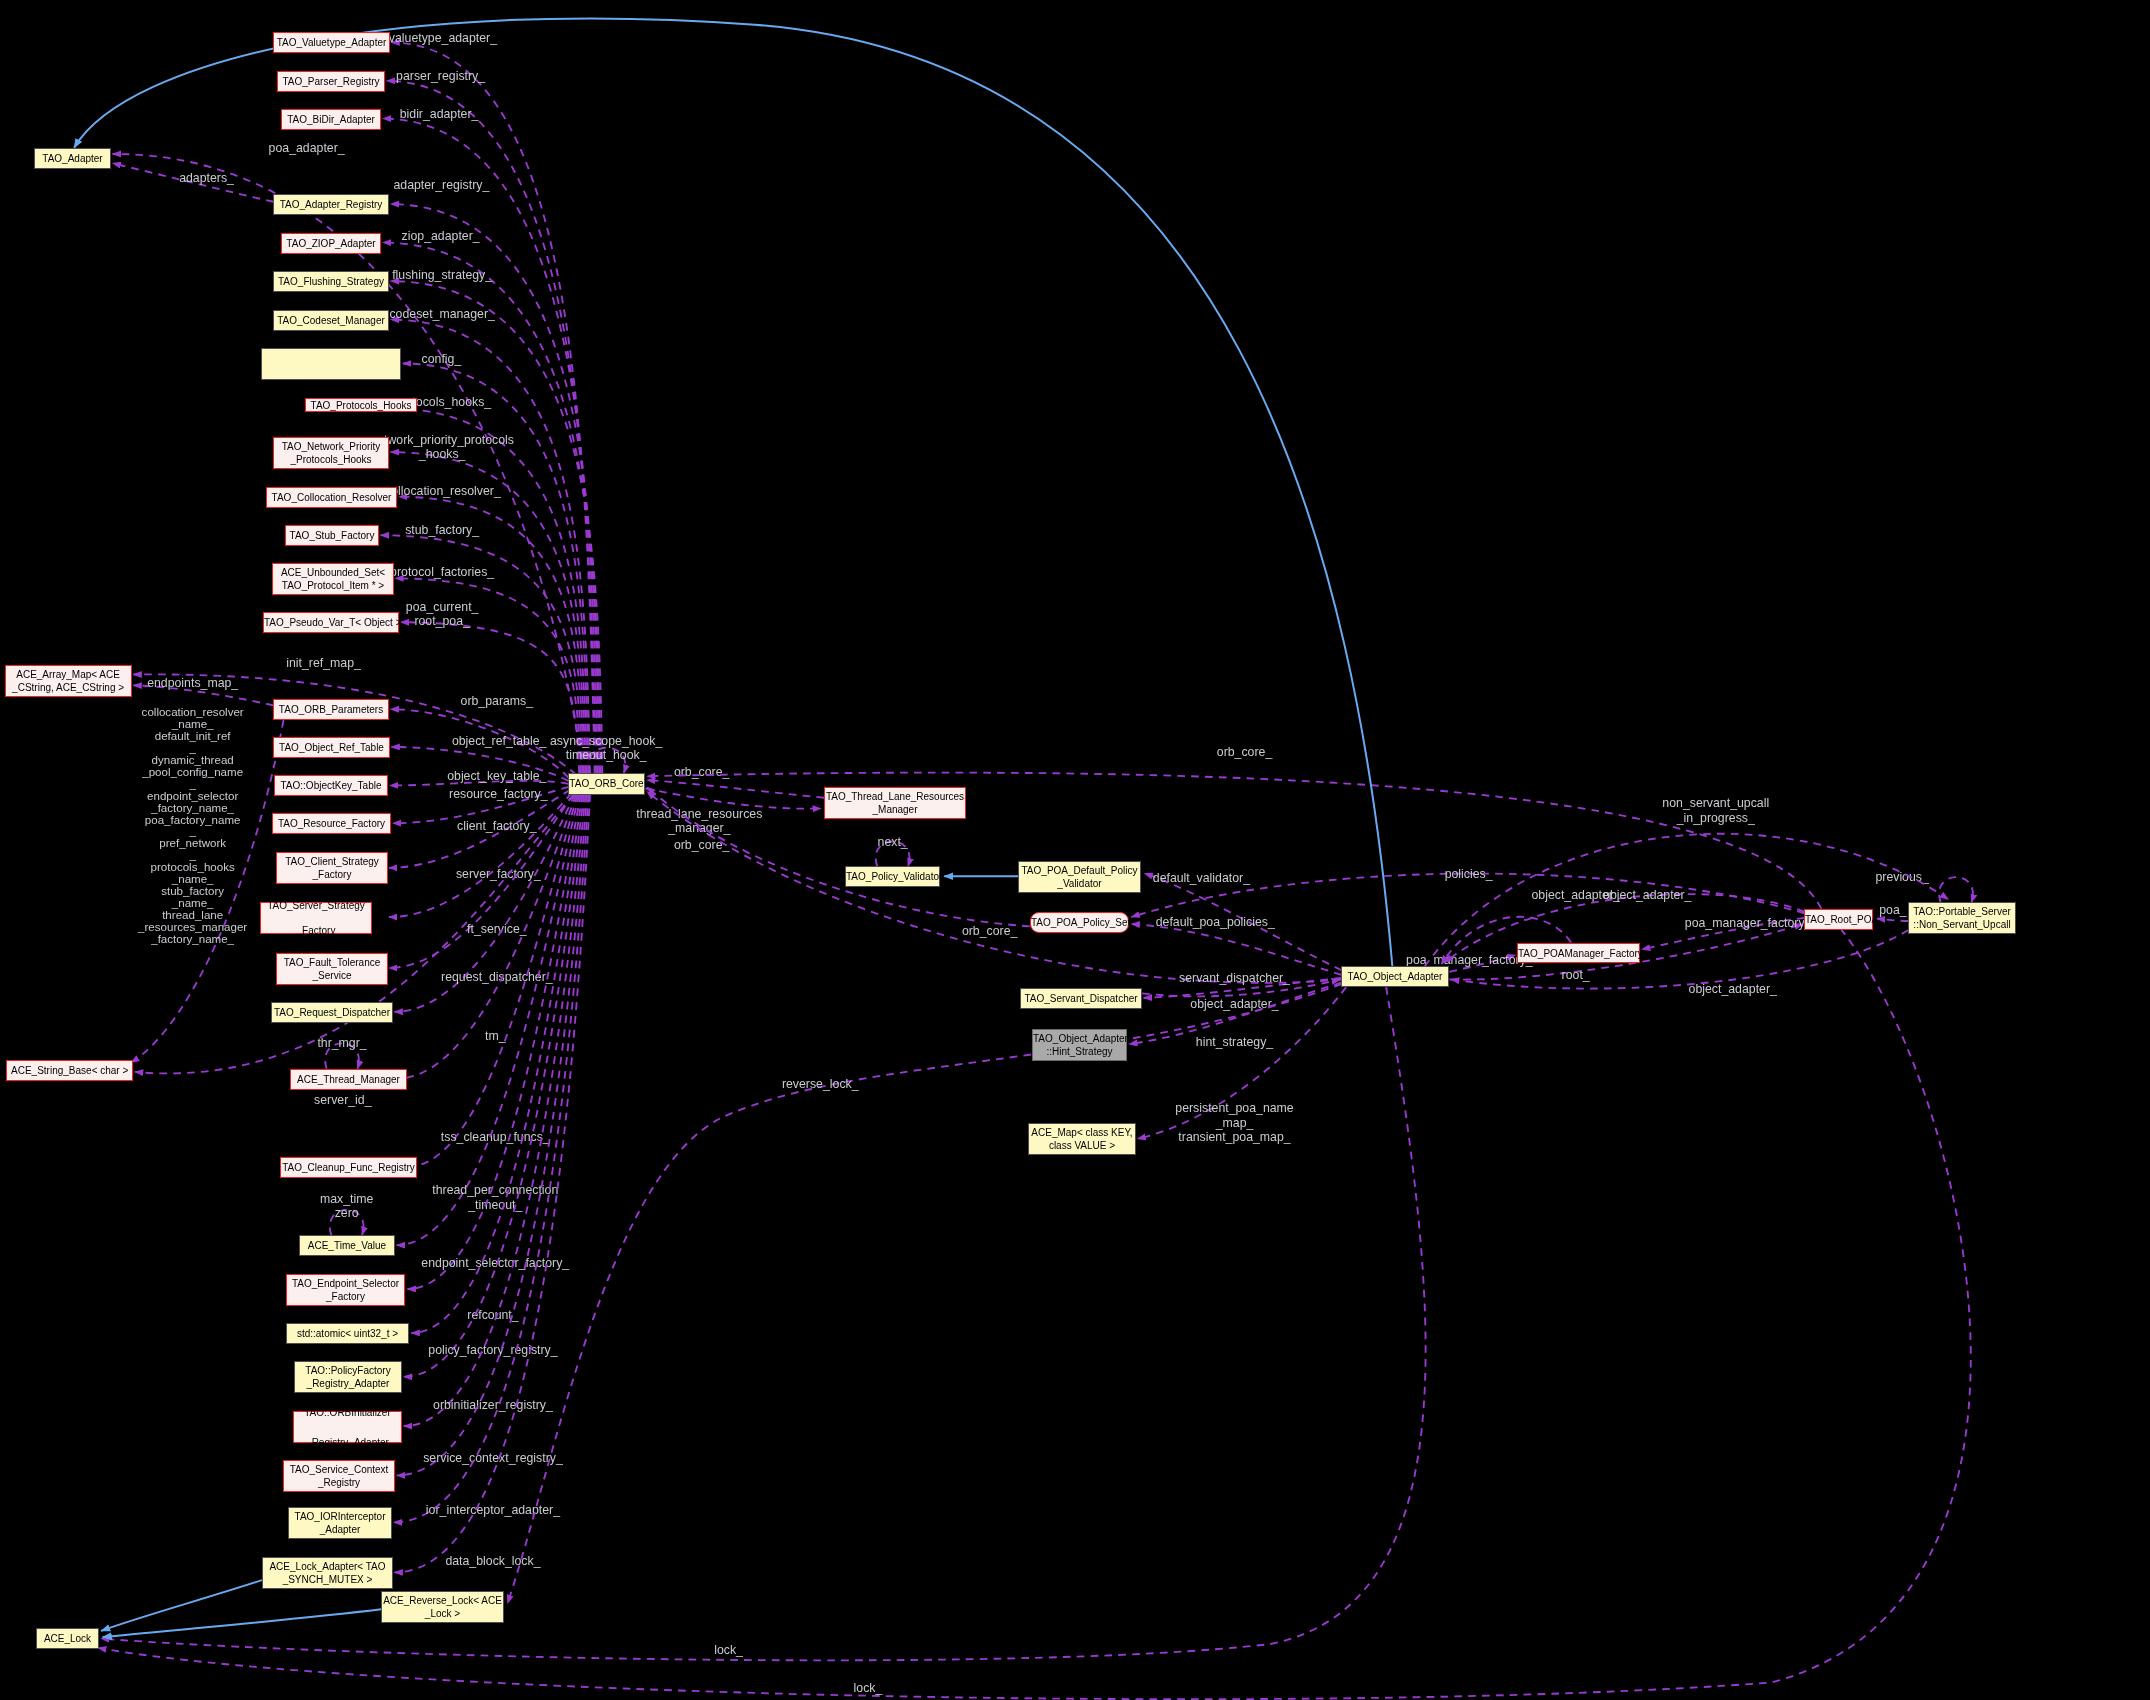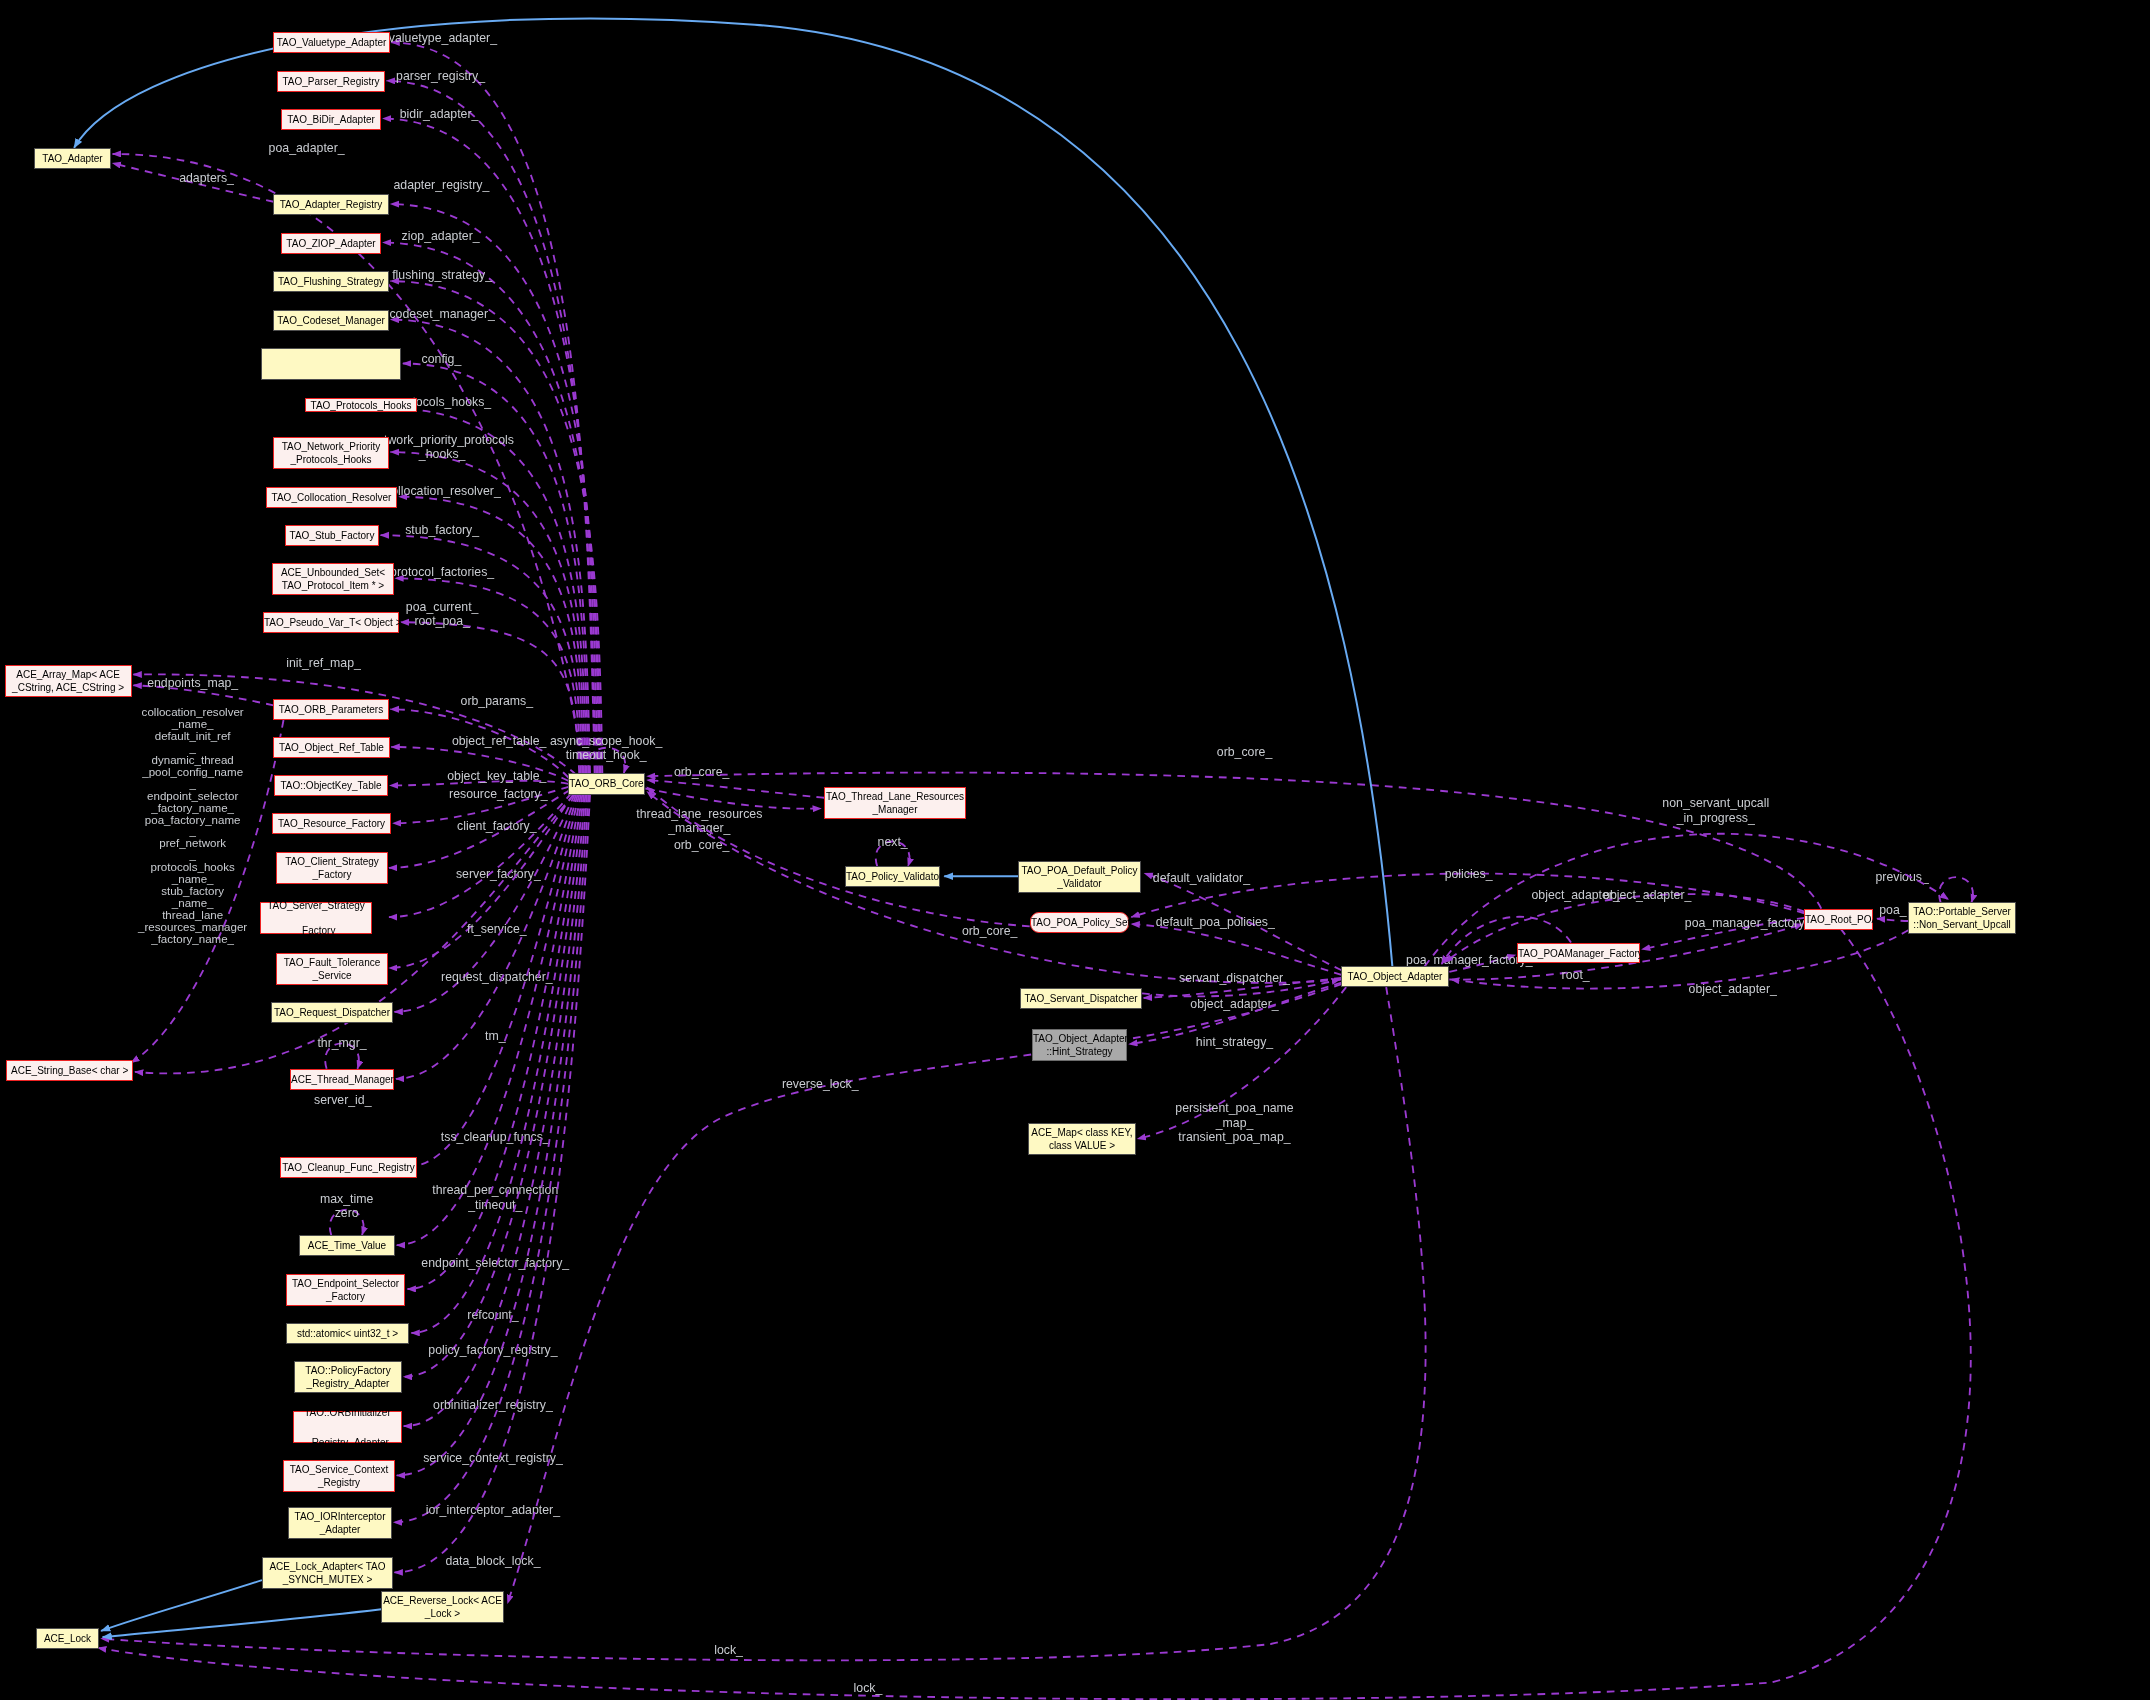--- a/index.html
+++ b/index.html
@@ -241,21 +241,21 @@
     <div class="node red" style="left: 276px; top: 953px; width: 112px; height: 32px;">
       <div>TAO_Fault_Tolerance</div>
       <div>_Service</div>
     </div>
     <div class="node " style="left: 271px; top: 1002px; width: 122px; height: 21px;">
       <div>TAO_Request_Dispatcher</div>
     </div>
     <div class="node red" style="left: 6.2px; top: 1060px; width: 127px; height: 21px;">
       <div>ACE_String_Base&lt; char &gt;</div>
     </div>
-    <div class="node red" style="left: 290px; top: 1069px; width: 104px; height: 21px;">
+    <div class="node red" style="left: 290px; top: 1069px; width: 117px; height: 21px;">
       <div>ACE_Thread_Manager</div>
     </div>
     <div class="node red" style="left: 270px; top: 1157px; width: 137px; height: 21px; margin-left: 10px;">
       <div>TAO_Cleanup_Func_Registry</div>
     </div>
     <div class="node " style="left: 299px; top: 1235px; width: 96px; height: 21px;">
       <div>ACE_Time_Value</div>
     </div>
     <div class="node red" style="left: 286px; top: 1274px; width: 119px; height: 32px;">
       <div>TAO_Endpoint_Selector</div>

